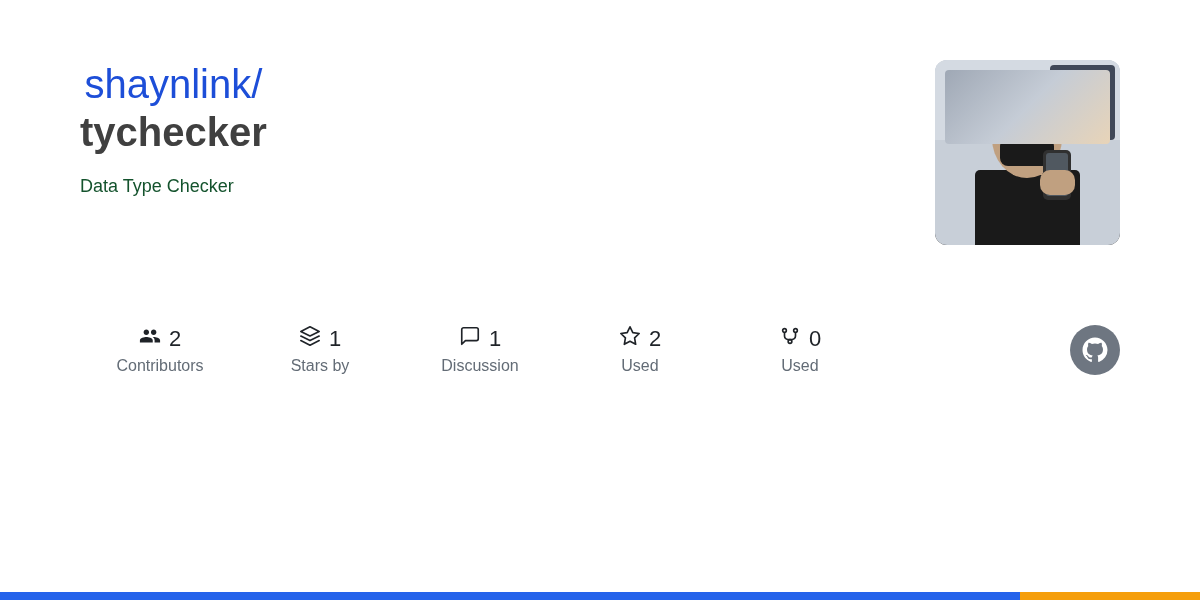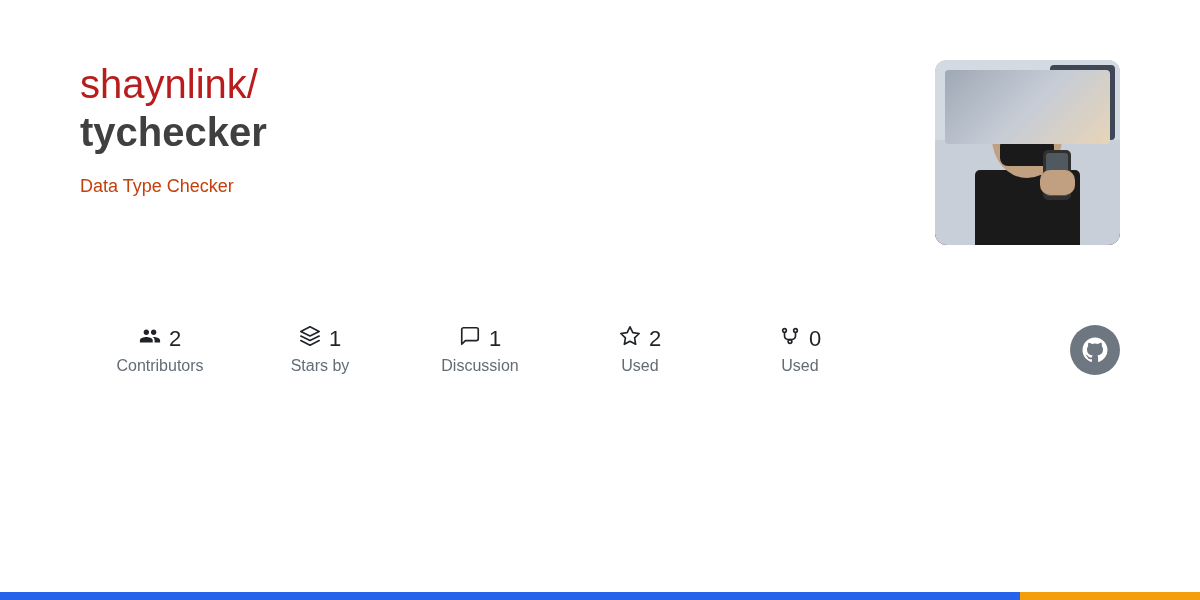--- a/index.html
+++ b/index.html
@@ -32,35 +32,36 @@
     }
 
     .repo-title-section {
       display: flex;
       flex-direction: column;
     }
 
     .repo-owner {
       font-size: 40px;
       font-weight: 400;
-      color: #b91c1c;
+      color: #1d4ed8;
       line-height: 1.2;
+      text-align: center;
     }
 
     .repo-name {
       font-size: 40px;
       font-weight: 700;
       color: #404040;
       line-height: 1.2;
     }
 
     .repo-description {
       margin-top: 20px;
       font-size: 18px;
-      color: #c2410c;
+      color: #14532d;
       font-weight: 400;
     }
 
     .avatar-container {
       width: 185px;
       height: 185px;
       border-radius: 12px;
       overflow: hidden;
       flex-shrink: 0;
     }

